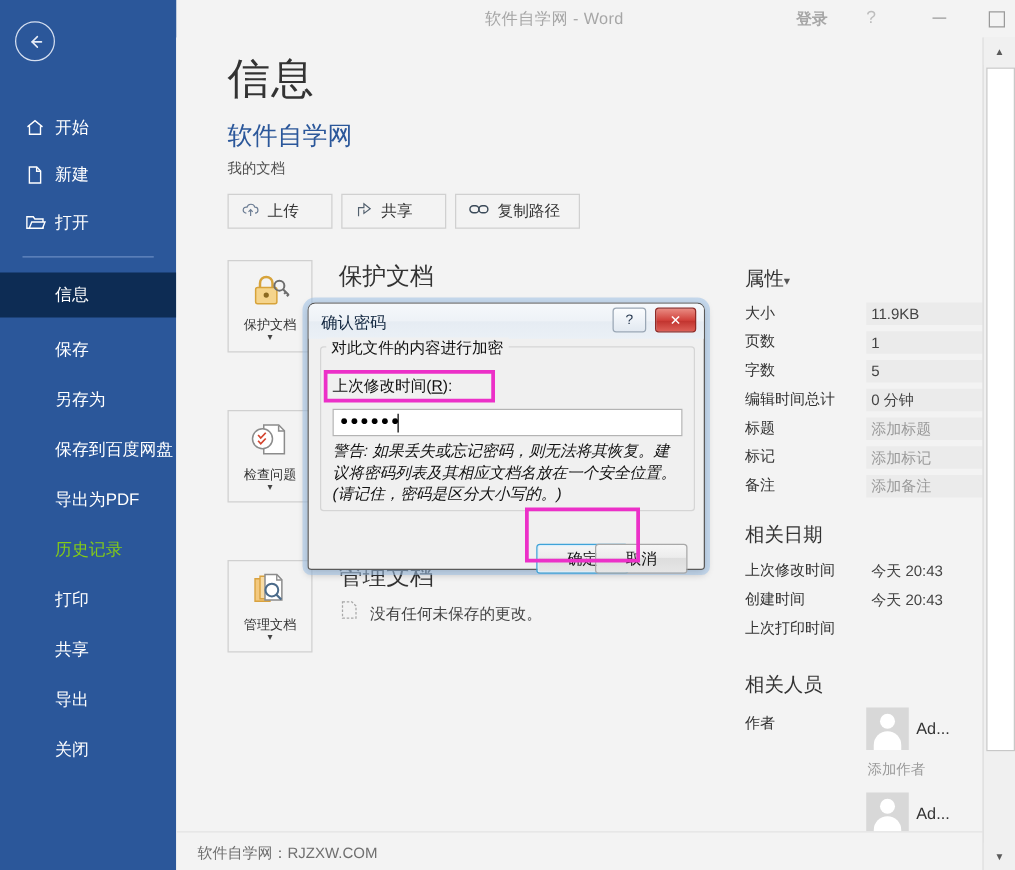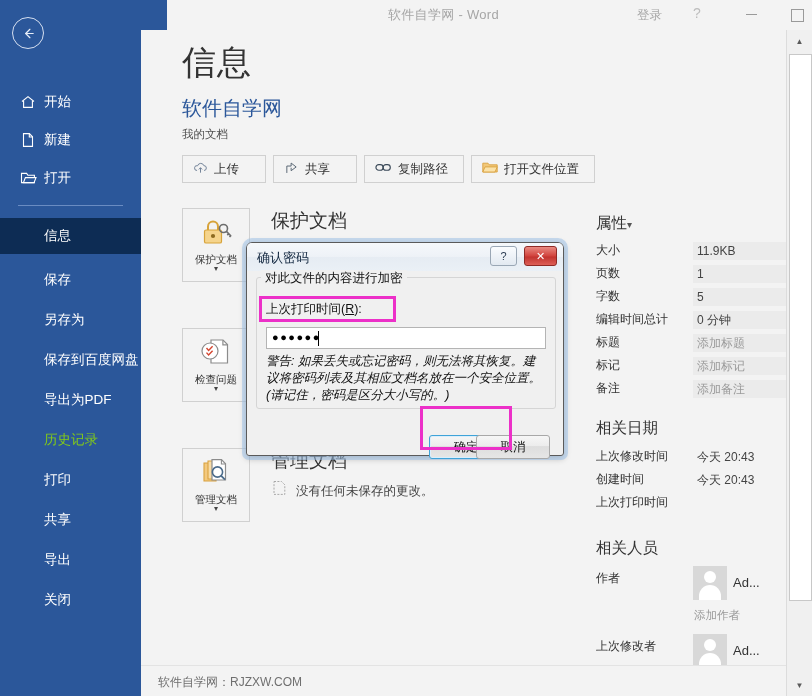--- a/index.html
+++ b/index.html
@@ -22,21 +22,21 @@
     background: #f3f3f3;
     margin-left: 48px;
   }
   .titlebar .title {
     position: absolute; left: 340px; top: 6px;
     font-size: 13px; color: #a6a6a6; letter-spacing: .3px;
     white-space: nowrap;
   }
   .tb-signin {
     position: absolute; left: 589px; top: 7px;
-    font-size: 12.5px; color: #a6a6a6; cursor: default;
+    font-size: 12.5px; color: #a6a6a6; cursor: default; font-weight: bold;
   }
   .tb-help {
     position: absolute; left: 645px; top: 5px;
     font-size: 14px; color: #bdbdbd;
   }
   .tb-btn {
     position: absolute; top: 0; width: 46px; height: 30px;
     color: #9a9a9a; font-size: 13px;
     display: flex; align-items: center; justify-content: center;
   }
@@ -44,21 +44,20 @@
   .tb-max { left: 726px; }
   .tb-close { left: 772px; width: 40px; }
   .tb-min .glyph { display:block; width:11px; height:1px; background:#9a9a9a; margin-bottom: 2px;}
   .tb-max .glyph { display:block; width:11px; height:11px; border:1px solid #9a9a9a; }
   .tb-close .glyph { font-size: 16px; line-height: 16px; color:#9a9a9a; font-weight: 300;}
 
   
   .sidebar {
     position: absolute; left: 0; top: 0; width: 141px; height: 696px;
     background: #2b579a;
-    padding-left: 26px;
   }
   .back-btn {
     position: absolute; left: 12px; top: 17px;
     width: 30px; height: 30px; border-radius: 50%;
     border: 1.4px solid #d5dff0;
     display: flex; align-items: center; justify-content: center;
     cursor: pointer;
   }
   .nav-item {
     position: absolute; left: 0; width: 141px; height: 36px;
@@ -381,29 +380,20 @@
     <div class="qbtn" style="left:223px;width:100px">
       <span>
         <svg width="17" height="11" viewBox="0 0 18 11">
             <rect x="1" y="2.4" width="7.6" height="6" rx="3" fill="none" stroke="#3b4a59" stroke-width="1.2"></rect>
             <rect x="8.6" y="2.4" width="7.6" height="6" rx="3" fill="none" stroke="#3b4a59" stroke-width="1.2"></rect>
           </svg>
       </span>
       <span>复制路径</span>
     </div>
 
-    <div class="qbtn" style="left:330px;width:124px">
-      <span>
-        <svg width="16" height="13" viewBox="0 0 16 13">
-            <path d="M0.8 2.2 H6 L7.2 3.8 H15.2 V11 H0.8 Z" fill="#f2c879" stroke="#d9a23f" stroke-width=".9"></path>
-            <path d="M0.8 11 L3 5.9 H15.2 L13 11 Z" fill="#fbe2a8" stroke="#d9a23f" stroke-width=".9"></path>
-          </svg>
-      </span>
-      <span>打开文件位置</span>
-    </div>
 
     <div class="tile" style="top:178px">
       <span>
         <svg width="34" height="30" viewBox="0 0 34 30">
           <path d="M9 13 V9.5 a5 5 0 0 1 10 0 V13" fill="none" stroke="#d7a33a" stroke-width="2"></path>
           <rect x="5.5" y="13" width="17" height="13" rx="1.6" fill="#f5d48c" stroke="#d7a33a" stroke-width="1.2"></rect>
           <circle cx="14" cy="19" r="2.1" fill="#8c6a20"></circle>
           <circle cx="24.5" cy="11.5" r="4" fill="none" stroke="#6d6d6d" stroke-width="1.6"></circle>
           <path d="M27.4 14.4 L32 19 M30 16.4 L28.3 18.1 M32 18.4 L30.5 20" fill="none" stroke="#6d6d6d" stroke-width="1.6"></path>
         </svg>
@@ -501,23 +491,20 @@
     <div class="prow" style="left:455px;top:540px">
       <span class="pk">作者</span>
     </div>
     <div class="avatar" style="left:552px;top:536px">
       <div class="head"></div>
       <div class="body"></div>
     </div>
     <div class="pname" style="left:592px;top:545px">Ad...</div>
     <div class="padd" style="left:553px;top:578px">添加作者</div>
 
-    <div class="prow" style="left:455px;top:608px">
-      <span class="pk">上次修改者</span>
-    </div>
     <div class="avatar" style="left:552px;top:604px">
       <div class="head"></div>
       <div class="body"></div>
     </div>
     <div class="pname" style="left:592px;top:613px">Ad...</div>
 
   </div>
 
   <div class="statusbar">
     <div class="stxt">软件自学网：RJZXW.COM</div>
@@ -532,21 +519,21 @@
   <div class="dialog">
     <div class="dlg-titlebar">
       <div class="dlg-title">确认密码</div>
       <div class="dlg-help">?</div>
       <div class="dlg-close">✕</div>
     </div>
 
     <div class="groupbox"></div>
     <div class="gb-legend">对此文件的内容进行加密</div>
 
-    <div class="dlg-label"><span>上次打印时间(</span><u>R</u><span>):</span></div>
+    <div class="dlg-label"><span>上次修改时间(</span><u>R</u><span>):</span></div>
 
     <div class="dlg-input">
       <span class="dots">●●●●●●</span>
       <span class="caret"></span>
     </div>
 
     <div class="dlg-warn">警告: 如果丢失或忘记密码，则无法将其恢复。建议将密码列表及其相应文档名放在一个安全位置。(请记住，密码是区分大小写的。)</div>
 
     <div class="dlg-btn dlg-ok">确定</div>
     <div class="dlg-btn dlg-cancel">取消</div>

